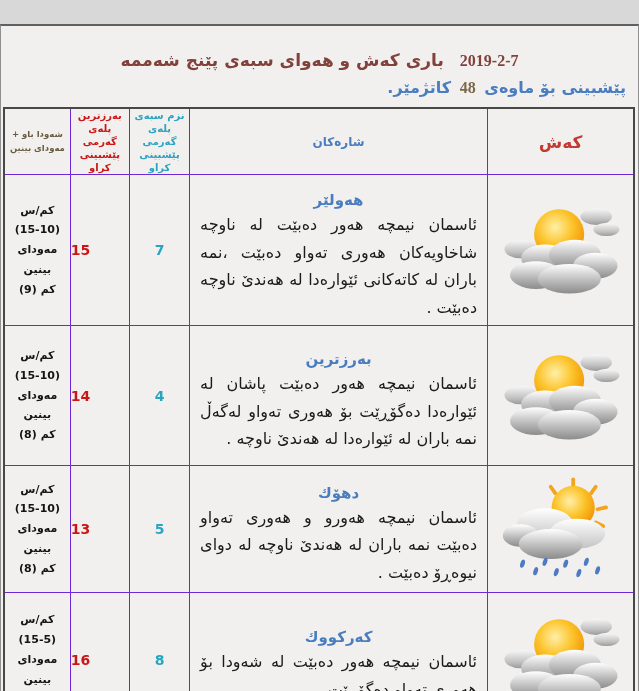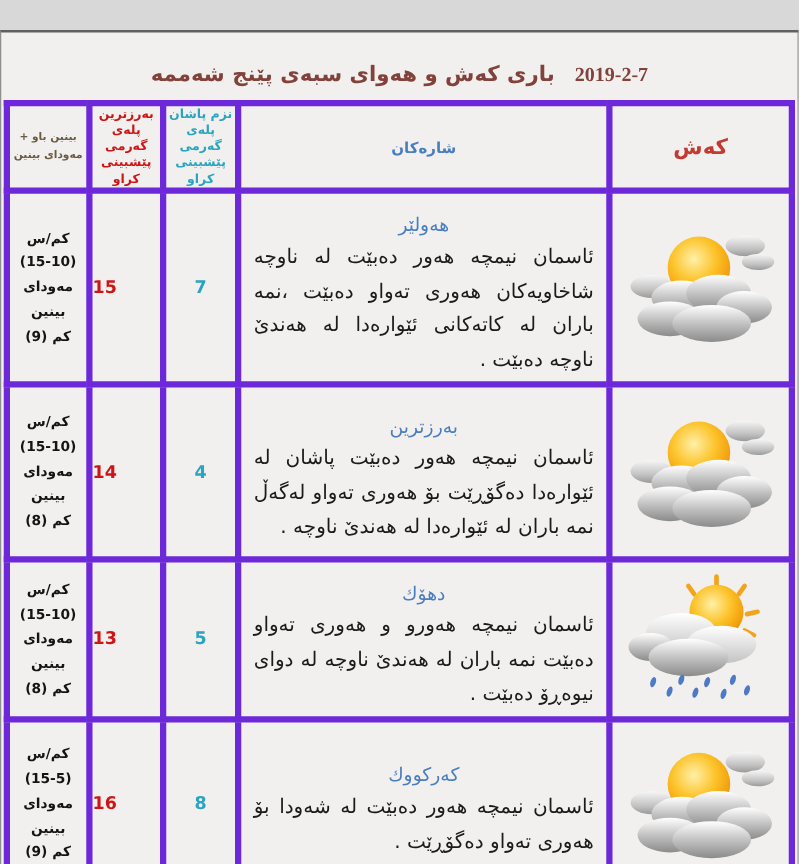--- a/index.html
+++ b/index.html
@@ -12,30 +12,30 @@
   .top { padding-top:24px; }
   .title-row { direction:rtl; text-align:center; font-size:17px; font-weight:bold; color:#82413b; }
   .title-date { font-family:"Liberation Serif", serif; font-size:16px; direction:ltr; unicode-bidi:embed; margin-left:16px; }
   .subtitle-row { direction:rtl; text-align:right; padding:8px 12px 0 12px; font-size:16px; font-weight:bold; color:#4a7dbf; }
   .subtitle-hours { color:#7a684a; font-family:"Liberation Serif", serif; padding:0 3px; }
   
   table.weather {
     border-collapse:collapse; table-layout:fixed; width:632px; margin:10px 2px 0 2px;
     border:2px solid #474747; background:#f1f0ee;
   }
-  table.weather td, table.weather th { border:5px solid #6d28d9; padding:0; vertical-align:middle; }
+  table.weather td, table.weather th { border:1px solid #6d28d9; padding:0; vertical-align:middle; }
   th { font-weight:bold; }
   .th-weather { color:#c23a31; font-size:17px; }
   .th-cities  { color:#4a7dbf; font-size:12px; }
   .th-low     { color:#2aa4c0; font-size:10px; line-height:1.3; text-align:center; }
   .th-high    { color:#cc1616; font-size:10px; line-height:1.3; text-align:center; }
   .th-wind    { color:#6a5a3f; font-size:8.5px; line-height:1.55; text-align:center; }
   .cell-weather { text-align:center; }
   .cell-cities  { vertical-align:top; }
-  .city-name { color:#4a7dbf; font-weight:normal; font-size:15px; text-align:center; padding-top:16px; }
+  .city-name { color:#4a7dbf; font-weight:bold; font-size:15px; text-align:center; padding-top:16px; }
   .city-desc { direction:rtl; text-align:justify; color:#1b1b1b; font-size:16px; line-height:1.72; padding:2px 10px 4px 10px; }
   .cell-low  { color:#2aa4c0; font-weight:bold; font-size:14px; text-align:center; }
   .cell-high { color:#cc1616; font-weight:bold; font-size:14px; text-align:left; }
   .cell-wind { vertical-align:top; direction:rtl; text-align:center; font-size:11px; font-weight:bold; color:#141414; line-height:1.8; padding-top:4px; }
   .ltr { direction:ltr; unicode-bidi:embed; display:inline-block; }
   svg.wicon { display:block; margin:0 auto; }
 </style>
 </head>
 <body>
 
@@ -62,47 +62,52 @@
     </linearGradient>
   </defs>
 </svg>
 
 <div class="screen">
 
   <div class="top">
     <div class="title-row">
       <span class="title-date">2019-2-7</span><span>باری كەش و هەوای سبەی پێنج شەممە</span>
     </div>
+    <div class="subtitle-row">
+      <span>پێشبینی بۆ ماوەی</span>
+      <span class="subtitle-hours ltr">48</span>
+      <span>كاتژمێر.</span>
+    </div>
   </div>
 
   <table class="weather" dir="rtl">
     <colgroup>
       <col style="width:146px">
         <col style="width:297px">
         <col style="width:60px">
         <col style="width:59px">
         <col style="width:66px">
     </colgroup>
 
     <tbody>
         <tr style="height:43px">
       <th class="th-weather">كەش</th>
       <th class="th-cities">شارەكان</th>
       <th class="th-low">
-        <div>نزم پاشان</div>
+        <div>نزم سبەی</div>
         <div>پلەی گەرمی</div>
         <div>پێشبینی كراو</div>
       </th>
       <th class="th-high">
         <div>بەرزترین</div>
         <div>پلەی گەرمی</div>
         <div>پێشبینی كراو</div>
       </th>
       <th class="th-wind">
-        <div>بینین باو +</div>
+        <div>شەودا باو +</div>
         <div>مەودای بینین</div>
       </th>
     </tr>
 
     <tr style="height:141px">
       <td class="cell-weather">
         <svg class="wicon" width="122" height="102" viewBox="0 0 130 110">
           <ellipse cx="103" cy="19" rx="17" ry="9" fill="url(#g-cloud)"></ellipse>
           <ellipse cx="114" cy="33" rx="14" ry="7" fill="url(#g-cloud)"></ellipse>
           <circle cx="63" cy="38" r="27" fill="url(#g-sun)"></circle>

